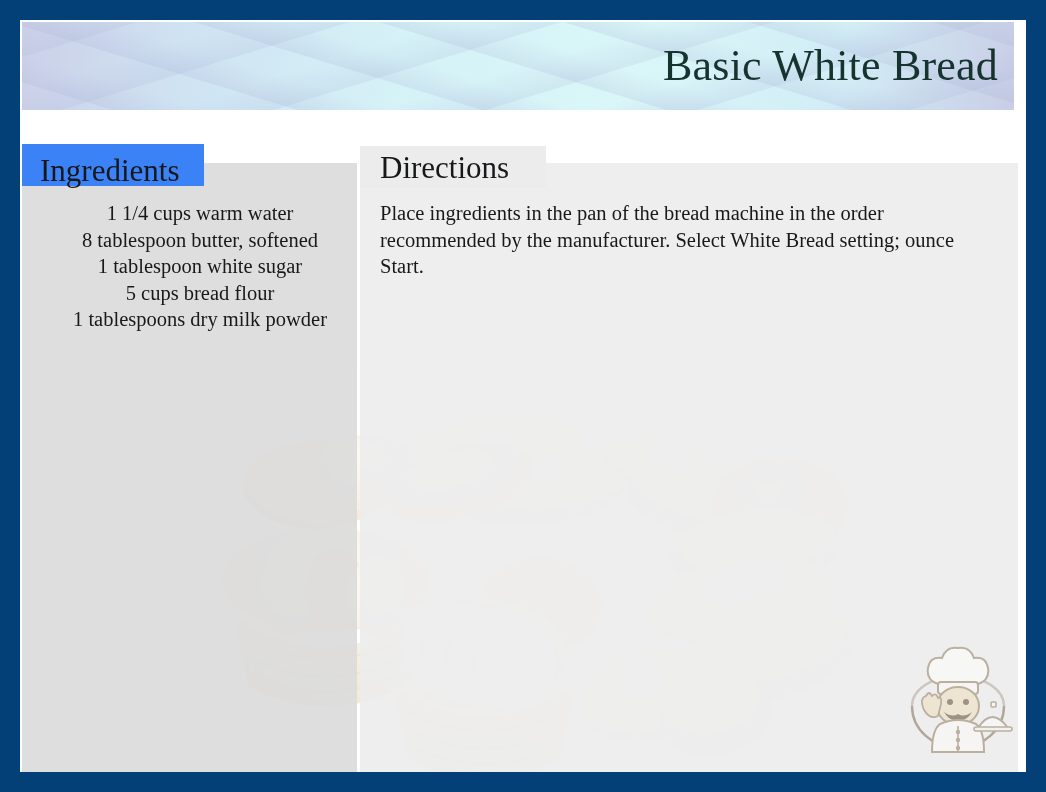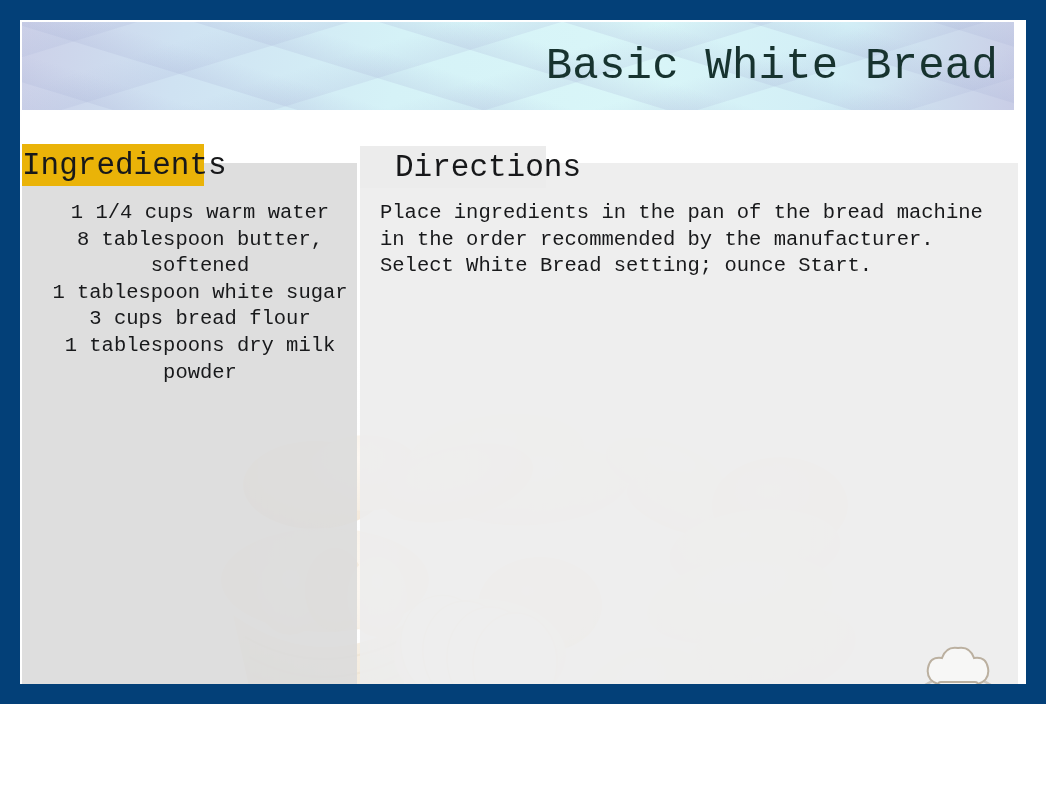--- a/index.html
+++ b/index.html
@@ -3,26 +3,26 @@
 <meta charset="utf-8">
 <style>
   html, body {
     margin: 0;
     padding: 0;
     background: #ffffff;
   }
   #slide {
     position: relative;
     width: 1046px;
-    height: 704px;
+    height: 792px;
     background: #ffffff;
     box-sizing: border-box;
     border: 20px solid #034078;
     overflow: hidden;
-    font-family: Liberation Mono, monospace;
+    font-family: Liberation Serif, serif;
   }
   
   #canvas {
     position: absolute;
     left: 0; top: 0;
     width: 1006px;
     height: 752px;
     background: #ffffff;
     overflow: hidden;
   }
@@ -95,29 +95,31 @@
     z-index: 3;
     display: flex;
     align-items: center;
     box-sizing: border-box;
   }
   #ingredients-head {
     left: 2px;
     top: 124px;
     width: 182px;
     height: 42px;
-    background: #eab308;
+    background: #3b82f6;
+    padding-left: 18px;
+    align-items: flex-end;
   }
   #directions-head {
     left: 340px;
     top: 126px;
     width: 186px;
     height: 42px;
     background: #ececec;
-    padding-left: 35px;
+    padding-left: 20px;
   }
   .panel-head-label {
     font-size: 31px;
     color: #17181a;
     line-height: 1;
     white-space: nowrap;
   }
 
   .panel-body {
     position: absolute;
@@ -244,21 +246,21 @@
     </svg>
 
     <div class="panel" id="ingredients-panel"></div>
     <div class="panel-head" id="ingredients-head">
       <span class="panel-head-label">Ingredients</span>
     </div>
     <div class="panel-body" id="ingredients-body">
       <div class="ingredient-line">1 1/4 cups warm water</div>
       <div class="ingredient-line">8 tablespoon butter, softened</div>
       <div class="ingredient-line">1 tablespoon white sugar</div>
-      <div class="ingredient-line">3 cups bread flour</div>
+      <div class="ingredient-line">5 cups bread flour</div>
       <div class="ingredient-line">1 tablespoons dry milk powder</div>
     </div>
 
     <div class="panel" id="directions-panel"></div>
     <div class="panel-head" id="directions-head">
       <span class="panel-head-label">Directions</span>
     </div>
     <div class="panel-body" id="directions-body">
       <div id="directions-text">Place ingredients in the pan of the bread machine in the order recommended by the manufacturer. Select White Bread setting; ounce Start.</div>
     </div>

